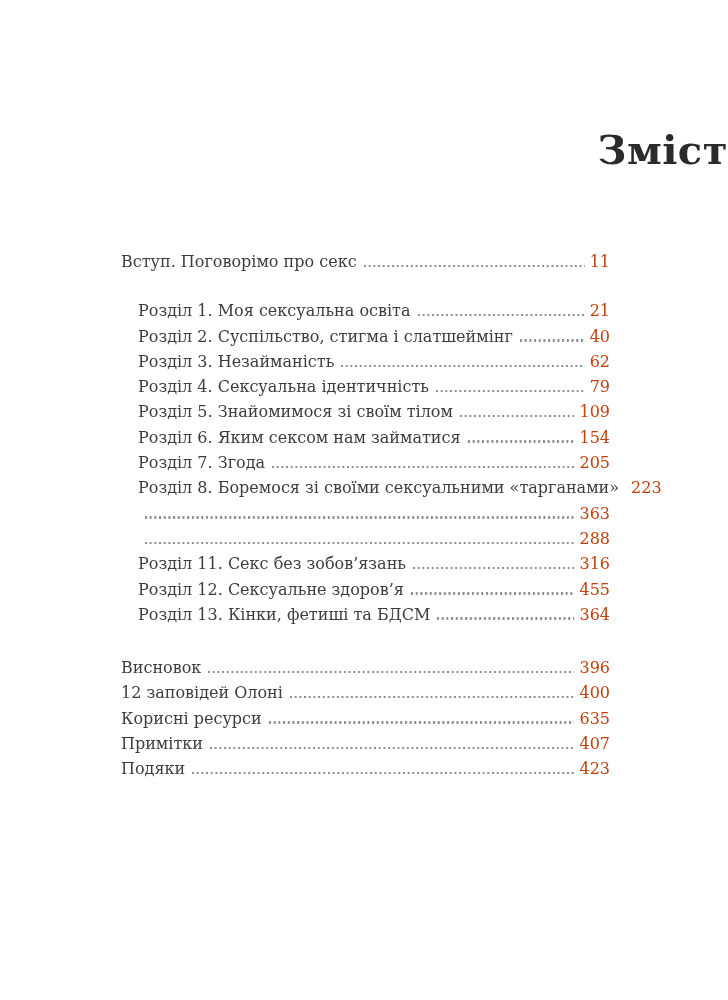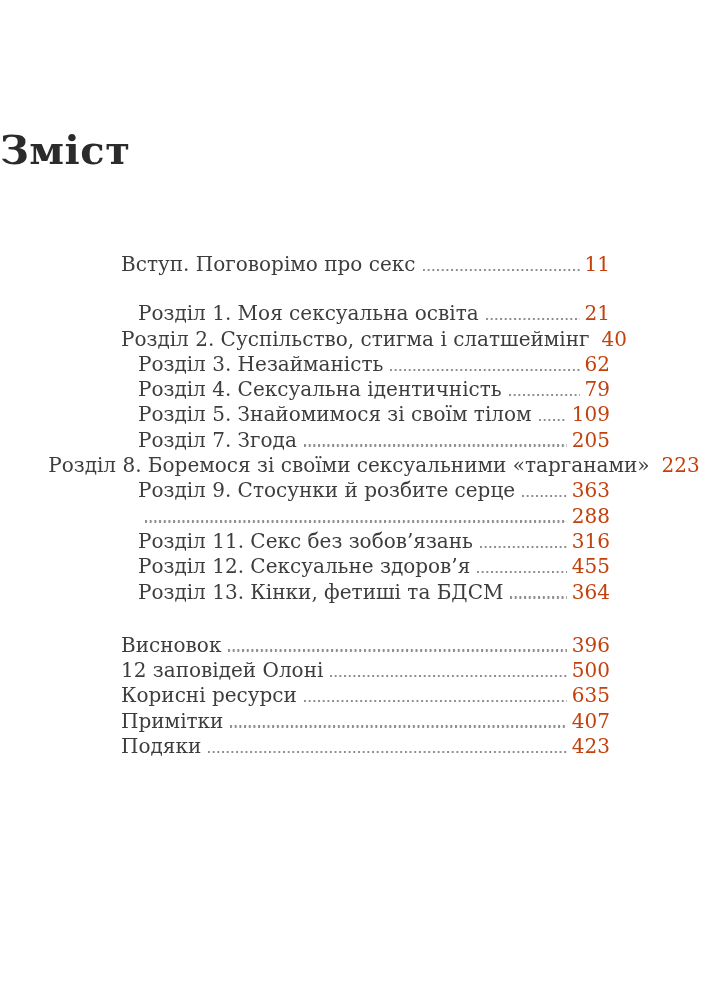--- a/index.html
+++ b/index.html
@@ -13,41 +13,40 @@
     height: 1000px;
     background: #ffffff;
     font-family: "DejaVu Serif", "Liberation Serif", serif;
     color: #3d3d3d;
     box-sizing: border-box;
     padding-top: 128px;
     overflow: hidden;
   }
   .title {
     margin: 0;
-    text-align: left;
+    text-align: right;
     font-size: 40px;
     line-height: 44px;
     font-weight: 700;
     color: #2b2b2b;
     letter-spacing: 0.5px;
   }
   .toc {
     box-sizing: border-box;
     padding: 80px 118px 0 121px;
-    font-size: 20px;
+    font-size: 16px;
   }
   .toc-row {
     display: flex;
     align-items: baseline;
     height: 25.3px;
     white-space: nowrap;
   }
   .toc-row.indent {
     padding-left: 17px;
-    justify-content: center;
   }
   .lbl {
     flex: 0 0 auto;
     color: #3d3d3d;
   }
   .dots {
     flex: 1 1 auto;
     height: 2.4px;
     margin: 0 5px 0 7px;
     background-image: radial-gradient(circle at 1.1px 1.2px, #8d8d8d 1.05px, rgba(0,0,0,0) 1.4px);
@@ -99,31 +98,35 @@
           <span class="lbl">Розділ 4. Сексуальна ідентичність</span>
           <span class="dots"></span>
           <span class="num">79</span>
         </div>
         <div class="toc-row indent">
           <span class="lbl">Розділ 5. Знайомимося зі своїм тілом</span>
           <span class="dots"></span>
           <span class="num">109</span>
         </div>
         <div class="toc-row indent">
+          <span class="lbl">Розділ 6. Яким сексом нам займатися</span>
+          <span class="dots"></span>
+          <span class="num">154</span>
+        </div>
+        <div class="toc-row indent">
           <span class="lbl">Розділ 7. Згода</span>
           <span class="dots"></span>
           <span class="num">205</span>
         </div>
         <div class="toc-row indent">
           <span class="lbl">Розділ 8. Боремося зі своїми сексуальними «тарганами»</span>
           <span class="dots"></span>
           <span class="num">223</span>
         </div>
         <div class="toc-row indent">
-          <span class="lbl">Розділ 9. Стосунки й розбите серце</span>
           <span class="dots"></span>
           <span class="num">363</span>
         </div>
         <div class="toc-row indent">
           <span class="dots"></span>
           <span class="num">288</span>
         </div>
         <div class="toc-row indent">
           <span class="lbl">Розділ 11. Секс без зобов’язань</span>
           <span class="dots"></span>
@@ -143,21 +146,21 @@
 
     <div class="back-matter" id="back-matter">
         <div class="toc-row">
           <span class="lbl">Висновок</span>
           <span class="dots"></span>
           <span class="num">396</span>
         </div>
         <div class="toc-row">
           <span class="lbl">12 заповідей Олоні</span>
           <span class="dots"></span>
-          <span class="num">500</span>
+          <span class="num">400</span>
         </div>
         <div class="toc-row">
           <span class="lbl">Корисні ресурси</span>
           <span class="dots"></span>
           <span class="num">635</span>
         </div>
         <div class="toc-row">
           <span class="lbl">Примітки</span>
           <span class="dots"></span>
           <span class="num">407</span>

